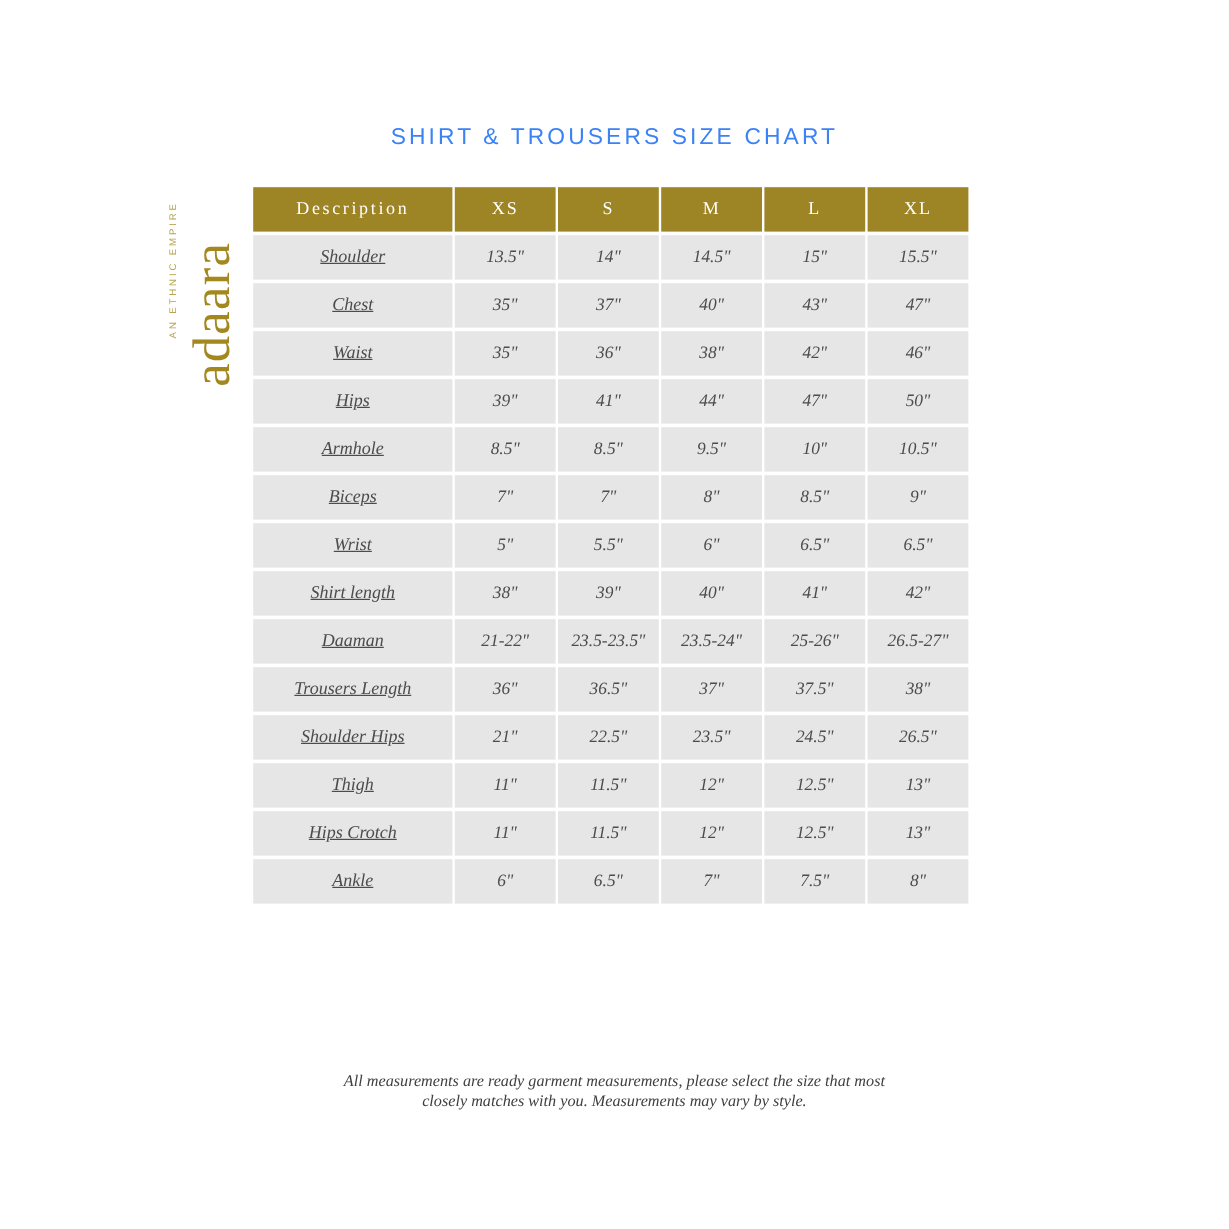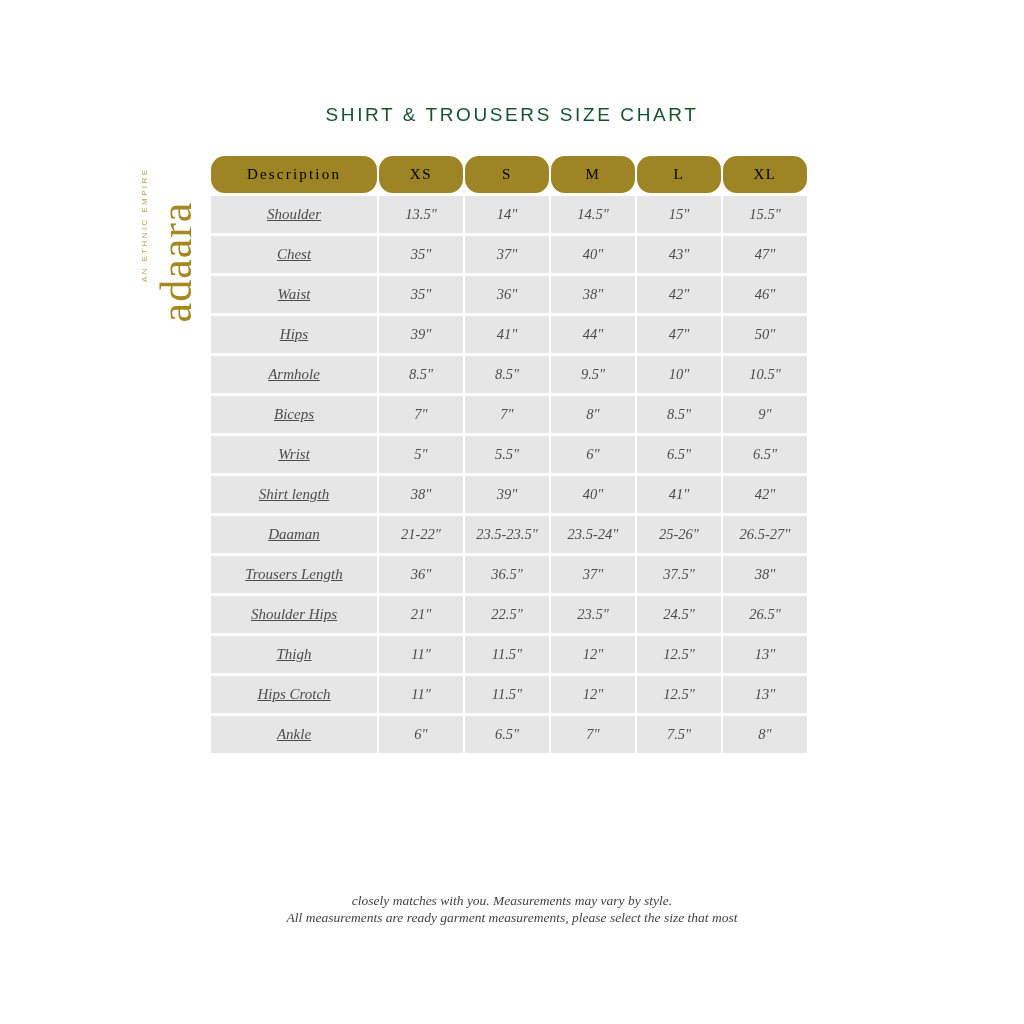--- a/index.html
+++ b/index.html
@@ -24,21 +24,21 @@
 
   .chart-title {
     position: absolute;
     top: 104px;
     left: 0;
     width: 1024px;
     text-align: center;
     font-family: "Liberation Sans", sans-serif;
     font-size: 19px;
     letter-spacing: 2.6px;
-    color: #14532d;
+    color: #3b82f6;
     font-weight: 400;
   }
 
   
   .brand {
     position: absolute;
     left: 140px;
     top: 186px;
     width: 62px;
     height: 190px;
@@ -86,28 +86,27 @@
   }
   table.size-chart th,
   table.size-chart td {
     padding: 0;
     height: 37px;
     vertical-align: middle;
     text-align: center;
   }
   thead th {
     background: #9d8424;
-    color: #000000;
+    color: #ffffff;
     font-family: "Liberation Serif", serif;
     font-style: normal;
     font-size: 15px;
     letter-spacing: 1.6px;
     font-weight: 400;
     height: 41px;
-    border-radius: 14px;
   }
   thead th.desc-head {
     letter-spacing: 2.2px;
   }
   tbody td {
     background: #e6e6e6;
     font-family: "Liberation Serif", serif;
     font-style: italic;
     font-size: 14.5px;
     color: #4c4c4c;
@@ -276,17 +275,17 @@
           <td>6.5"</td>
           <td>7"</td>
           <td>7.5"</td>
           <td>8"</td>
         </tr>
       </tbody>
     </table>
   </div>
 
   <div class="footnote">
+    <span>All measurements are ready garment measurements, please select the size that most</span>
     <span>closely matches with you. Measurements may vary by style.</span>
-    <span>All measurements are ready garment measurements, please select the size that most</span>
   </div>
 
 </div>
 
 </body></html>

